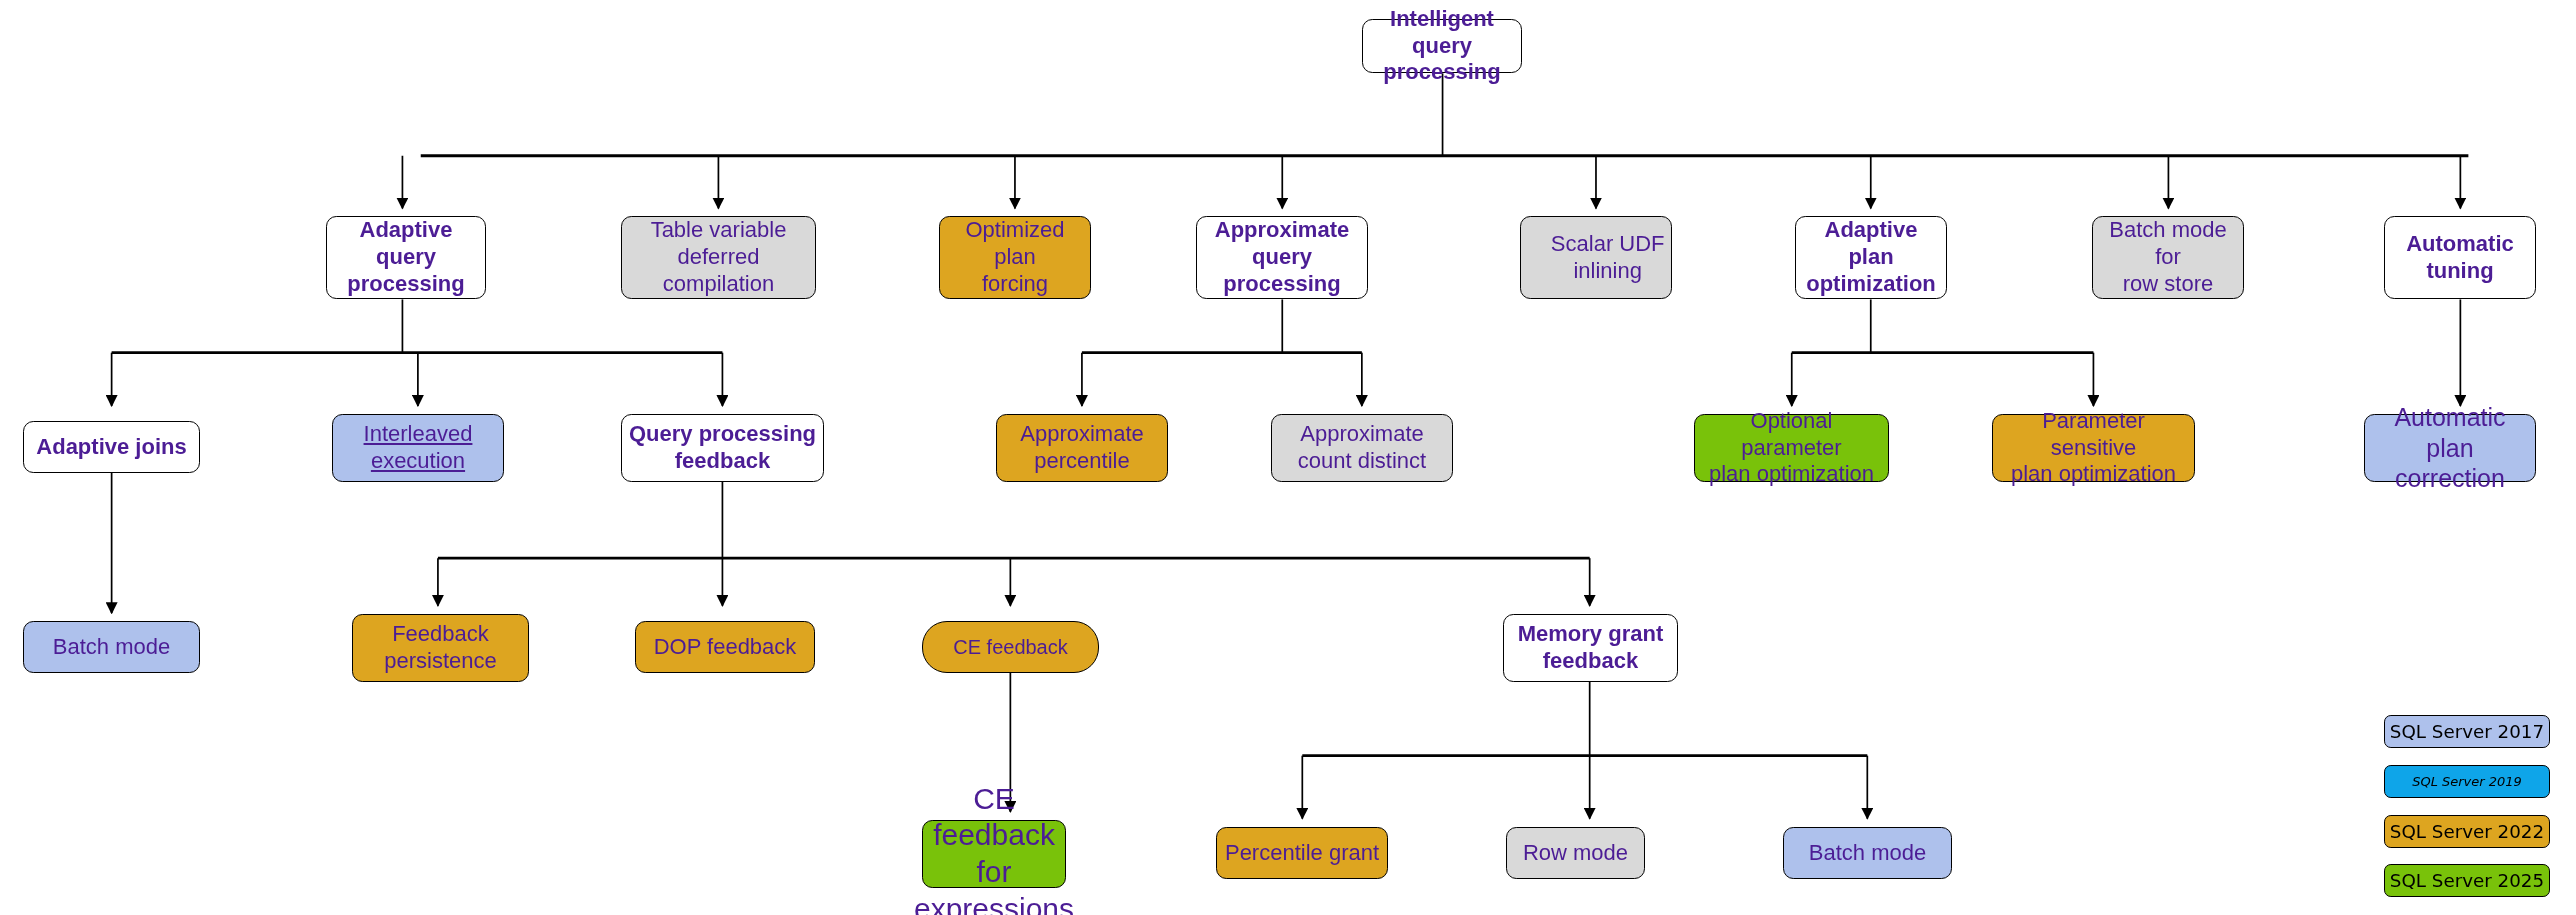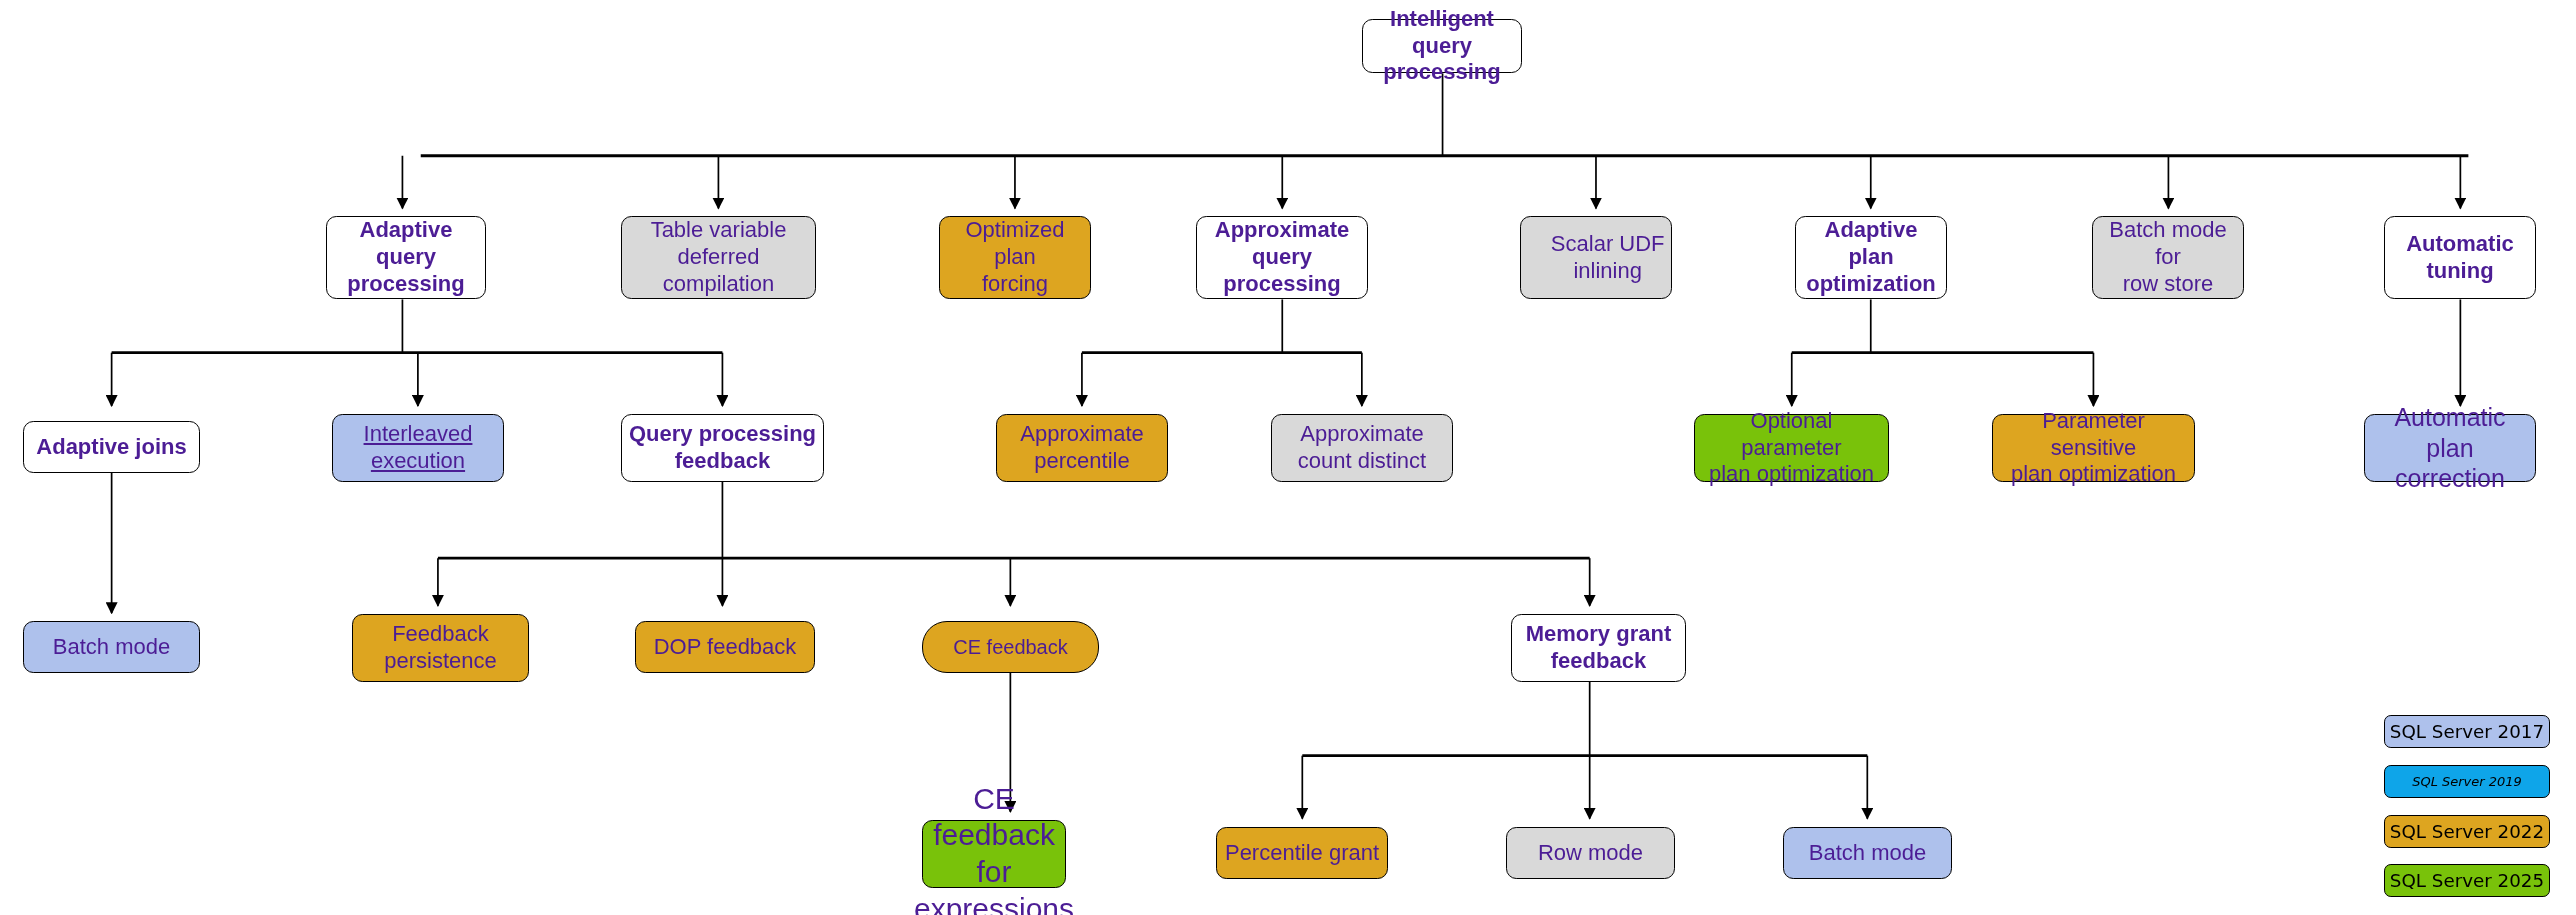--- a/index.html
+++ b/index.html
@@ -139,32 +139,32 @@
       <div class="node" style="left: 352px; top: 614px; width: 177px; height: 68px; background: rgb(221, 165, 32); font-size: 22px;">
         <span class="lbl">Feedback
 persistence</span>
       </div>
       <div class="node" style="left: 635px; top: 621px; width: 180px; height: 52px; background: rgb(221, 165, 32); font-size: 22px;">
         <span class="lbl">DOP feedback</span>
       </div>
       <div class="node" style="left: 922px; top: 621px; width: 177px; height: 52px; background: rgb(221, 165, 32); font-size: 20px; border-radius: 25px;">
         <span class="lbl">CE feedback</span>
       </div>
-      <div class="node bold" style="left: 1503px; top: 614px; width: 175px; height: 68px; background: rgb(255, 255, 255); font-size: 22px; margin-left: 8px;">
+      <div class="node bold" style="left: 1503px; top: 614px; width: 175px; height: 68px; background: rgb(255, 255, 255); font-size: 22px;">
         <span class="lbl">Memory grant
 feedback</span>
       </div>
       <div class="node" style="left: 922px; top: 820px; width: 144px; height: 68px; background: rgb(121, 194, 10); font-size: 30px;">
         <span class="lbl">CE feedback for
 expressions</span>
       </div>
       <div class="node" style="left: 1216px; top: 827px; width: 172px; height: 52px; background: rgb(221, 165, 32); font-size: 22px;">
         <span class="lbl">Percentile grant</span>
       </div>
-      <div class="node" style="left: 1506px; top: 827px; width: 169px; height: 52px; background: rgb(217, 217, 217); font-size: 22px;">
+      <div class="node" style="left: 1506px; top: 827px; width: 139px; height: 52px; background: rgb(217, 217, 217); font-size: 22px;">
         <span class="lbl">Row mode</span>
       </div>
       <div class="node" style="left: 1783px; top: 827px; width: 169px; height: 52px; background: rgb(174, 193, 236); font-size: 22px;">
         <span class="lbl">Batch mode</span>
       </div>
     </div>
   <div id="legend-layer">
       <div class="legend-item" style="left: 2384px; top: 715px; width: 166px; height: 33px; background: rgb(174, 193, 236); font-size: 18.3px;">
         <span>SQL Server 2017</span>
       </div>

